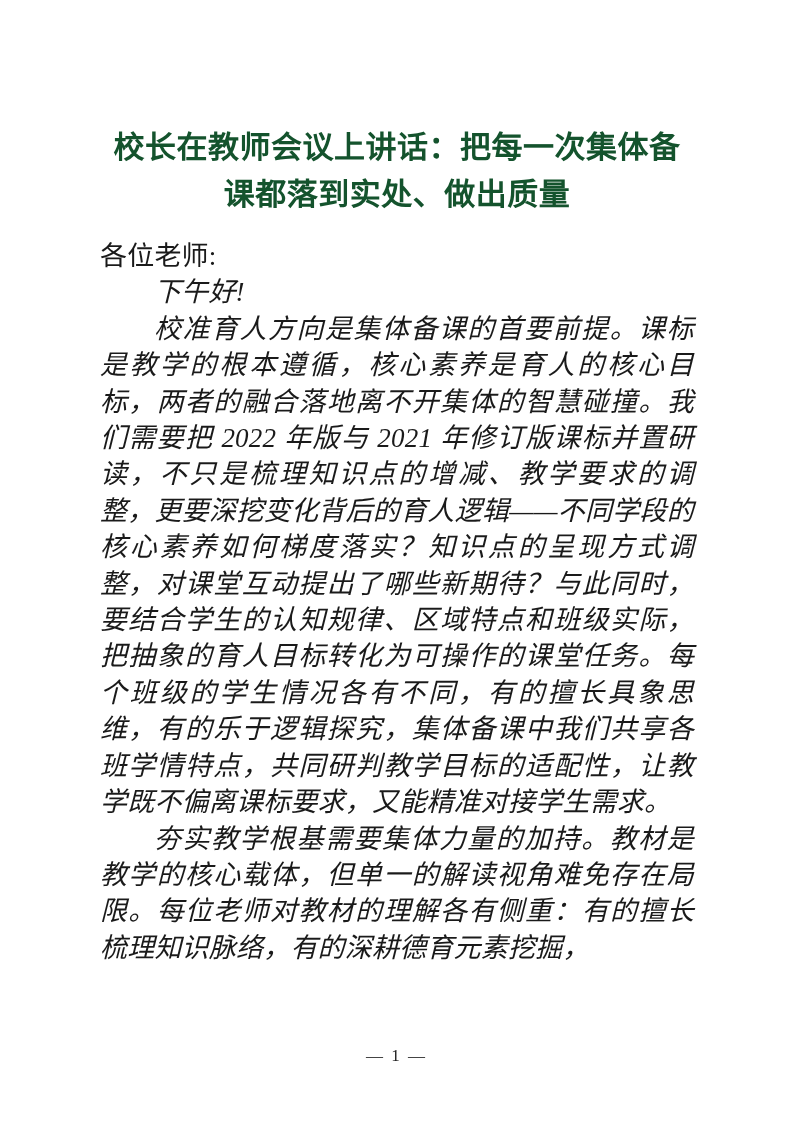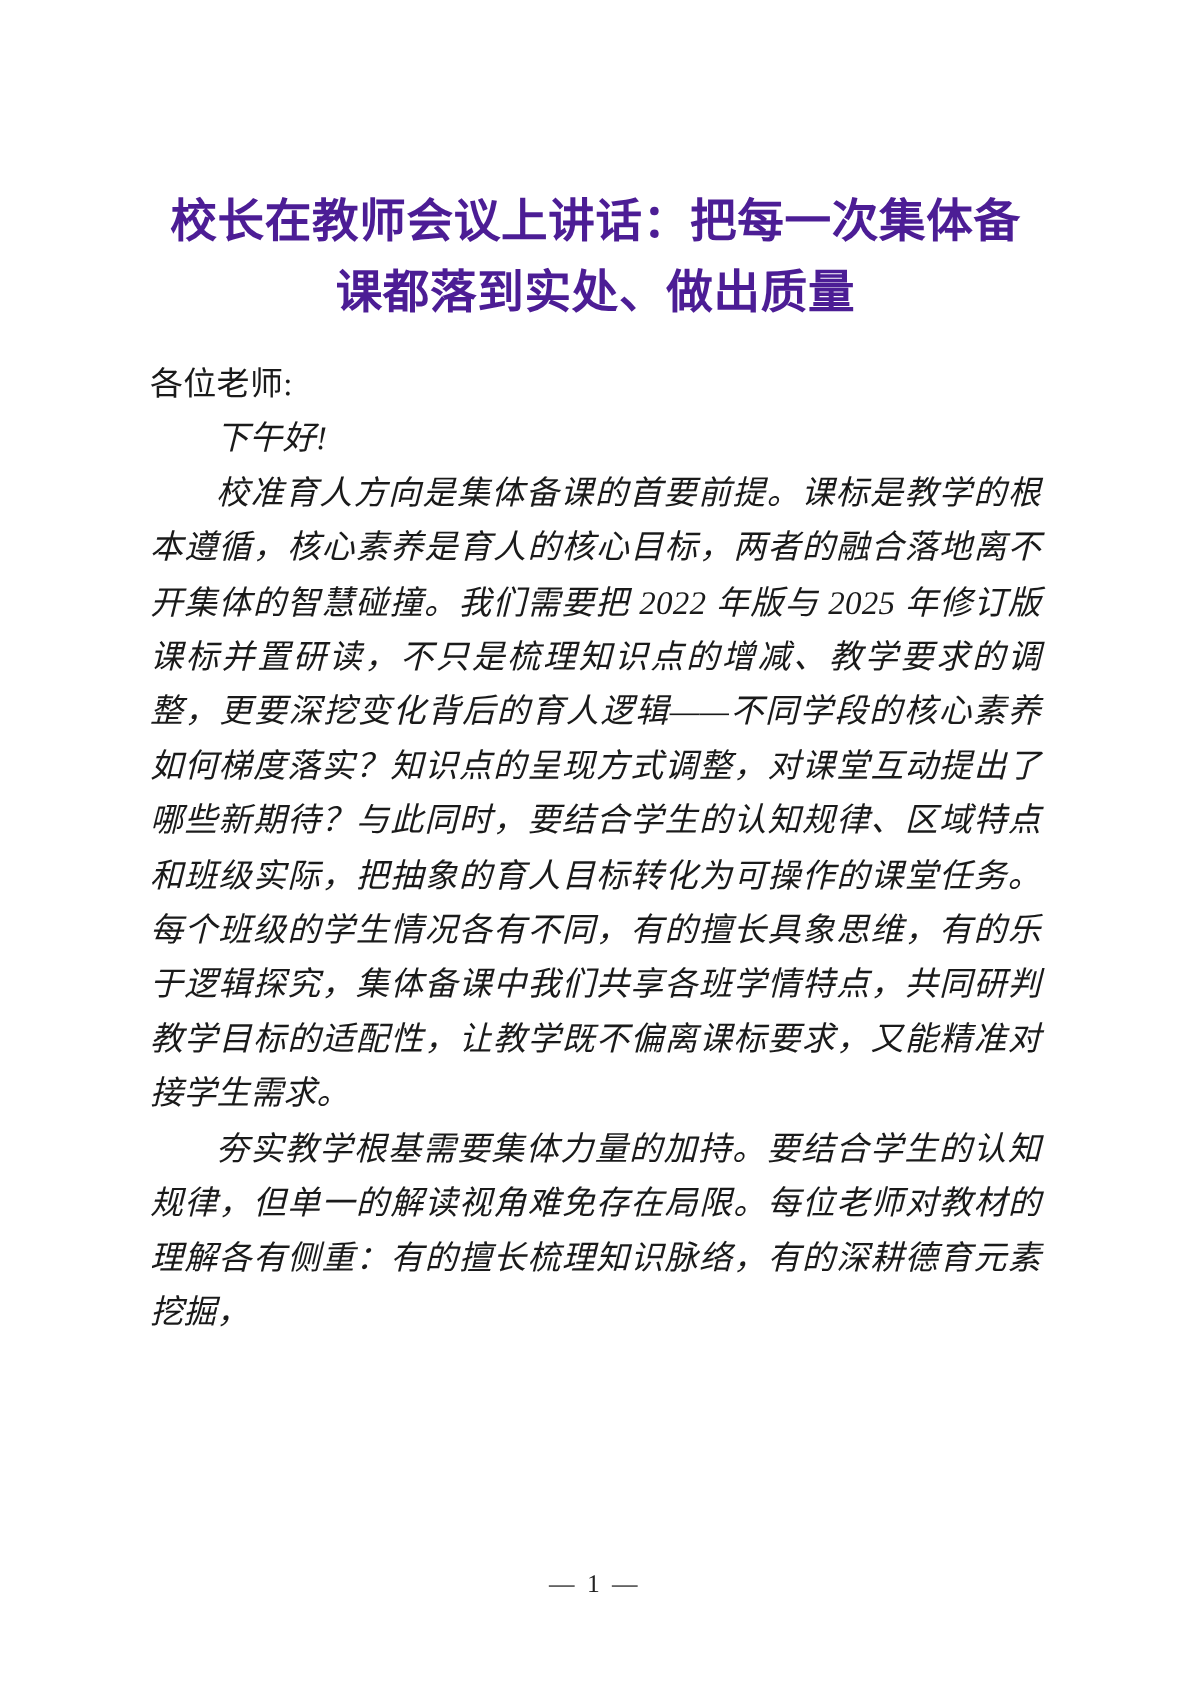--- a/index.html
+++ b/index.html
@@ -25,31 +25,31 @@
     position: absolute;
     left: 100px;
     top: 103px;
     width: 594px;
     text-align: center;
     font-family: "Liberation Sans", "DejaVu Sans", sans-serif;
     font-weight: 700;
     font-size: 31px;
     line-height: 47px;
     letter-spacing: 0.5px;
-    color: #4c1d95;
+    color: #14532d;
   }
   .body-block {
     position: absolute;
     left: 100px;
     top: 238px;
     width: 594px;
   }
   .para {
     font-family: "Liberation Serif", "DejaVu Serif", serif;
-    font-size: 22px;
+    font-size: 27px;
     line-height: 36.4px;
     color: #1a1a1a;
     text-align: justify;
     text-align-last: left;
     text-justify: inter-character;
     margin: 0;
     letter-spacing: 0.2px;
     word-break: break-all;
   }
   .para.indent {
@@ -78,21 +78,21 @@
 
   <h1 class="doc-title">校长在教师会议上讲话：把每一次集体备课都落到实处、做出质量</h1>
 
   <div class="body-block">
 
     <p class="para salutation">各位老师:</p>
 
     <p class="para indent">下午好!</p>
 
 
-    <p class="para indent">校准育人方向是集体备课的首要前提。课标是教学的根本遵循，核心素养是育人的核心目标，两者的融合落地离不开集体的智慧碰撞。我们需要把 2022 年版与 2025 年修订版课标并置研读，不只是梳理知识点的增减、教学要求的调整，更要深挖变化背后的育人逻辑——不同学段的核心素养如何梯度落实？知识点的呈现方式调整，对课堂互动提出了哪些新期待？与此同时，要结合学生的认知规律、区域特点和班级实际，把抽象的育人目标转化为可操作的课堂任务。每个班级的学生情况各有不同，有的擅长具象思维，有的乐于逻辑探究，集体备课中我们共享各班学情特点，共同研判教学目标的适配性，让教学既不偏离课标要求，又能精准对接学生需求。</p>
+    <p class="para indent">校准育人方向是集体备课的首要前提。课标是教学的根本遵循，核心素养是育人的核心目标，两者的融合落地离不开集体的智慧碰撞。我们需要把 2022 年版与 2021 年修订版课标并置研读，不只是梳理知识点的增减、教学要求的调整，更要深挖变化背后的育人逻辑——不同学段的核心素养如何梯度落实？知识点的呈现方式调整，对课堂互动提出了哪些新期待？与此同时，要结合学生的认知规律、区域特点和班级实际，把抽象的育人目标转化为可操作的课堂任务。每个班级的学生情况各有不同，有的擅长具象思维，有的乐于逻辑探究，集体备课中我们共享各班学情特点，共同研判教学目标的适配性，让教学既不偏离课标要求，又能精准对接学生需求。</p>
 
-    <p class="para indent">夯实教学根基需要集体力量的加持。要结合学生的认知规律，但单一的解读视角难免存在局限。每位老师对教材的理解各有侧重：有的擅长梳理知识脉络，有的深耕德育元素挖掘，</p>
+    <p class="para indent">夯实教学根基需要集体力量的加持。教材是教学的核心载体，但单一的解读视角难免存在局限。每位老师对教材的理解各有侧重：有的擅长梳理知识脉络，有的深耕德育元素挖掘，</p>
 
   </div>
 
   <div class="page-footer">— 1 —</div>
 
 </div>
 
 </body></html>

